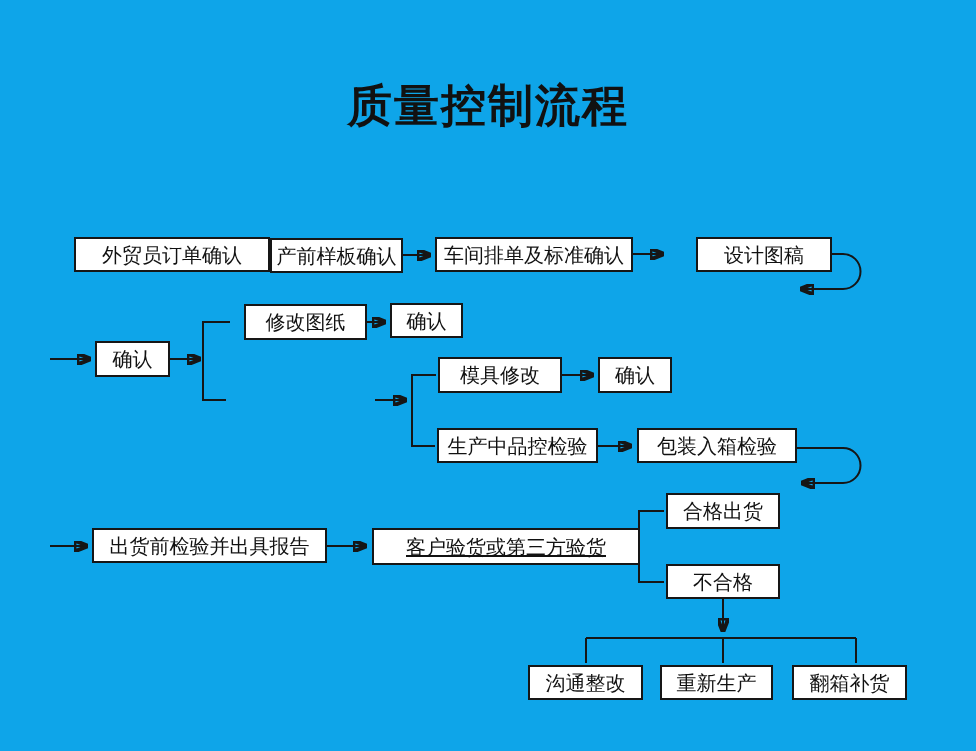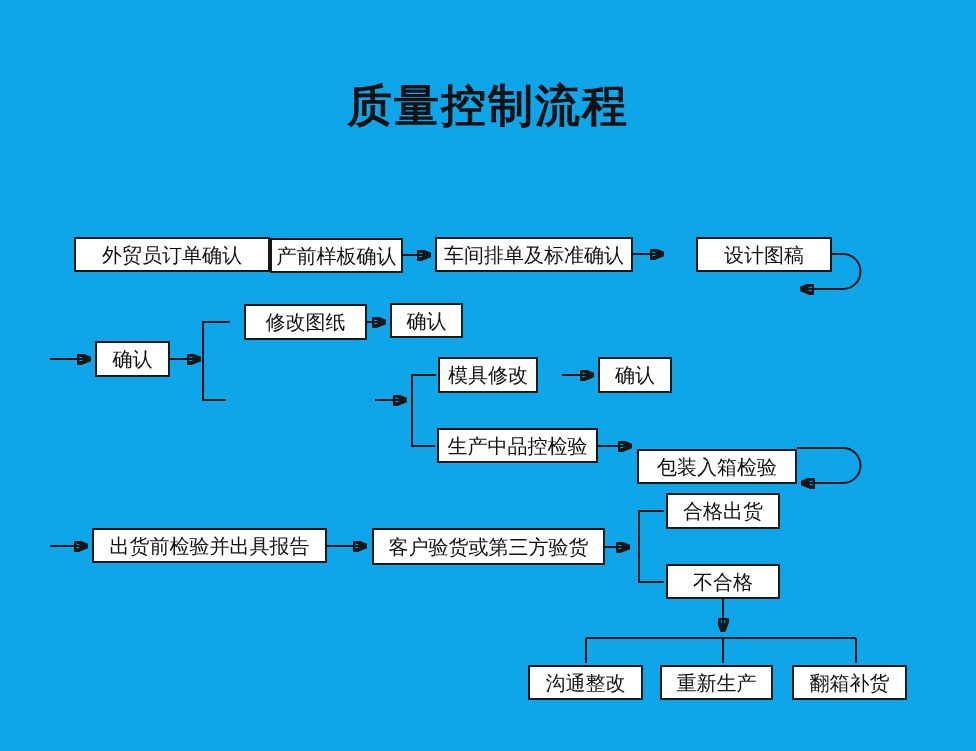--- a/index.html
+++ b/index.html
@@ -90,27 +90,27 @@
   </svg>
 
   <div class="node" style="left:74px;  top:237px; width:196px; height:35px;">外贸员订单确认</div>
   <div class="node" style="left:270px; top:238px; width:133px; height:35px;">产前样板确认</div>
   <div class="node" style="left:435px; top:237px; width:198px; height:35px;">车间排单及标准确认</div>
   <div class="node" style="left:668px; top:237px; width:136px; height:35px;margin-left:28px;">设计图稿</div>
 
   <div class="node" style="left:95px;  top:341px; width:75px;  height:36px;">确认</div>
   <div class="node" style="left:232px; top:304px; width:123px; height:36px;margin-left:12px;">修改图纸</div>
   <div class="node" style="left:390px; top:303px; width:73px;  height:35px;">确认</div>
-  <div class="node" style="left:438px; top:357px; width:100px; height:36px;">模具修改</div>
+  <div class="node" style="left:438px; top:357px; width:124px; height:36px;">模具修改</div>
   <div class="node" style="left:598px; top:357px; width:74px;  height:36px;">确认</div>
   <div class="node" style="left:437px; top:428px; width:161px; height:35px;">生产中品控检验</div>
-  <div class="node" style="left:637px; top:428px; width:160px; height:35px;margin-top:21px;">包装入箱检验</div>
+  <div class="node" style="left:637px; top:428px; width:160px; height:35px;">包装入箱检验</div>
 
   <div class="node" style="left:92px;  top:528px; width:235px; height:35px;">出货前检验并出具报告</div>
-  <div class="node" style="left:372px; top:528px; width:233px; height:37px;">客户验货或第三方验货</div>
+  <div class="node" style="left:372px; top:528px; width:268px; height:37px;text-decoration:underline;">客户验货或第三方验货</div>
   <div class="node" style="left:666px; top:493px; width:114px; height:36px;">合格出货</div>
   <div class="node" style="left:666px; top:564px; width:114px; height:35px;">不合格</div>
 
   <div class="node" style="left:528px; top:665px; width:115px; height:35px;">沟通整改</div>
   <div class="node" style="left:660px; top:665px; width:113px; height:35px;">重新生产</div>
   <div class="node" style="left:792px; top:665px; width:115px; height:35px;">翻箱补货</div>
 
 </div>
 
 </body></html>

